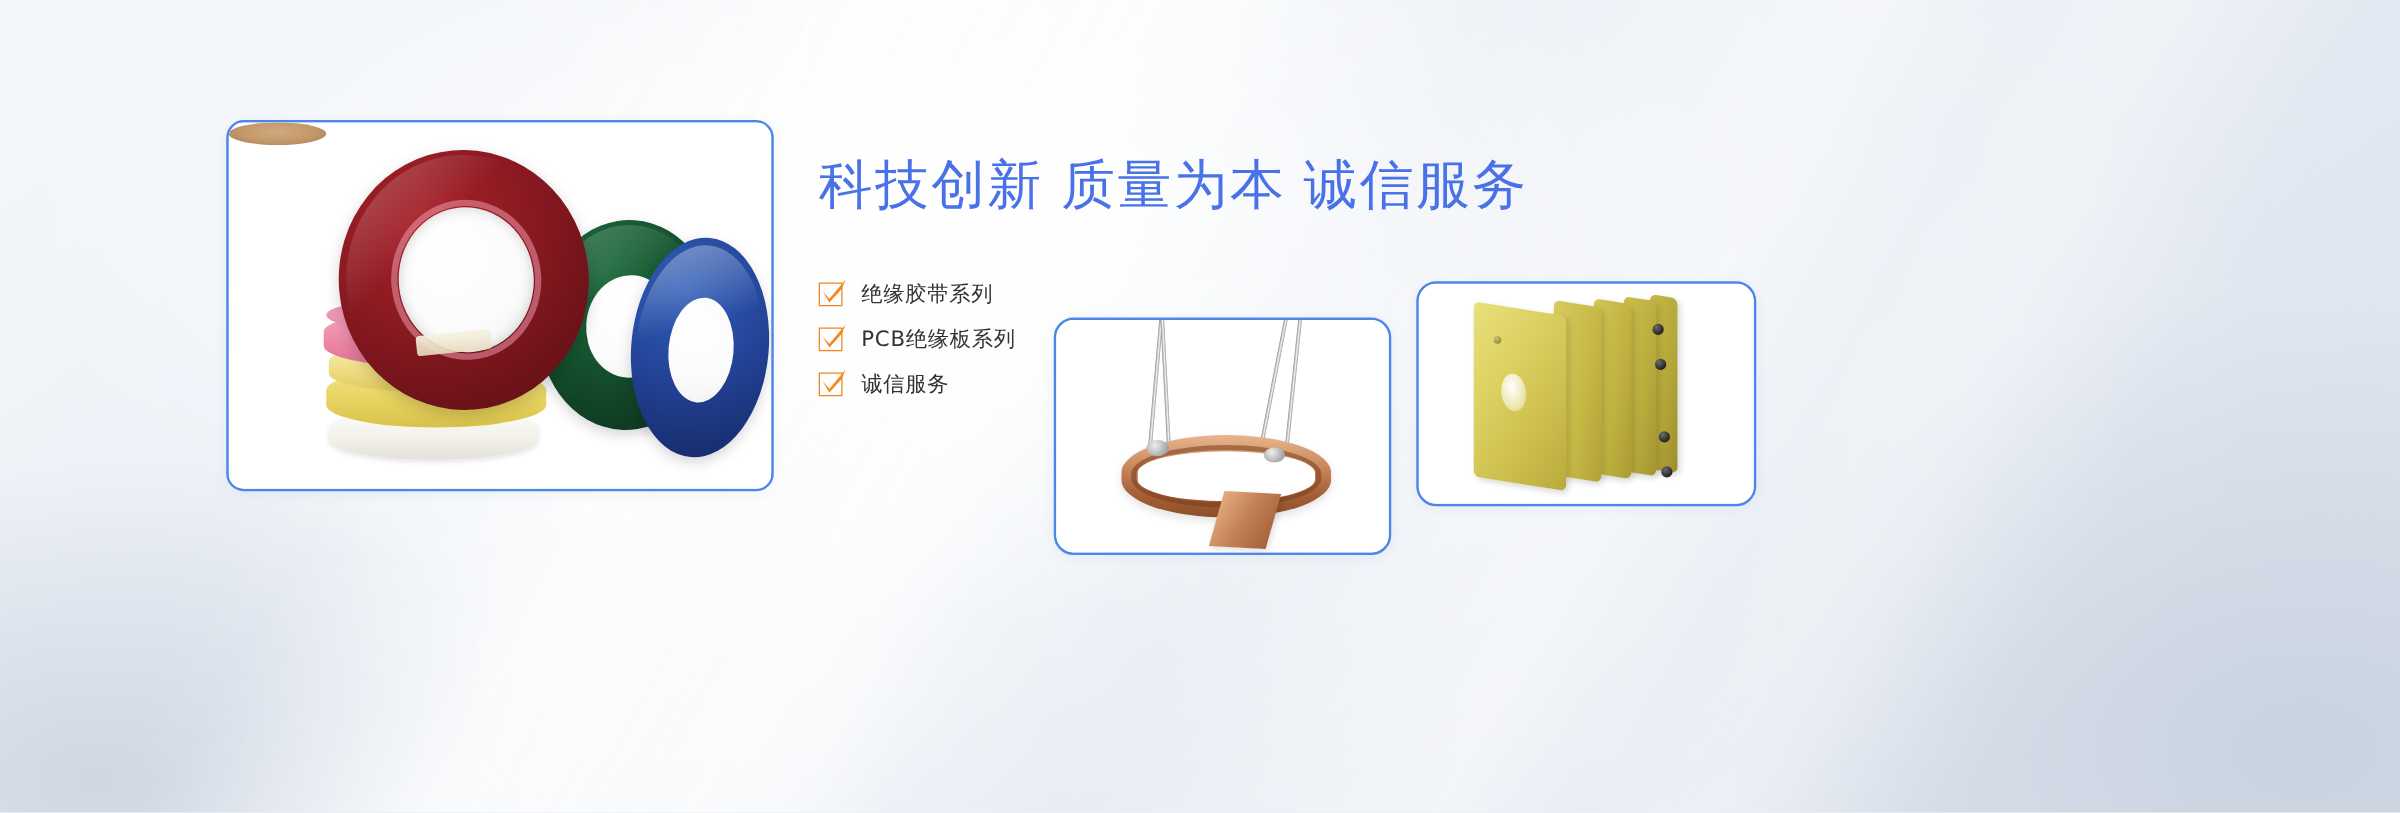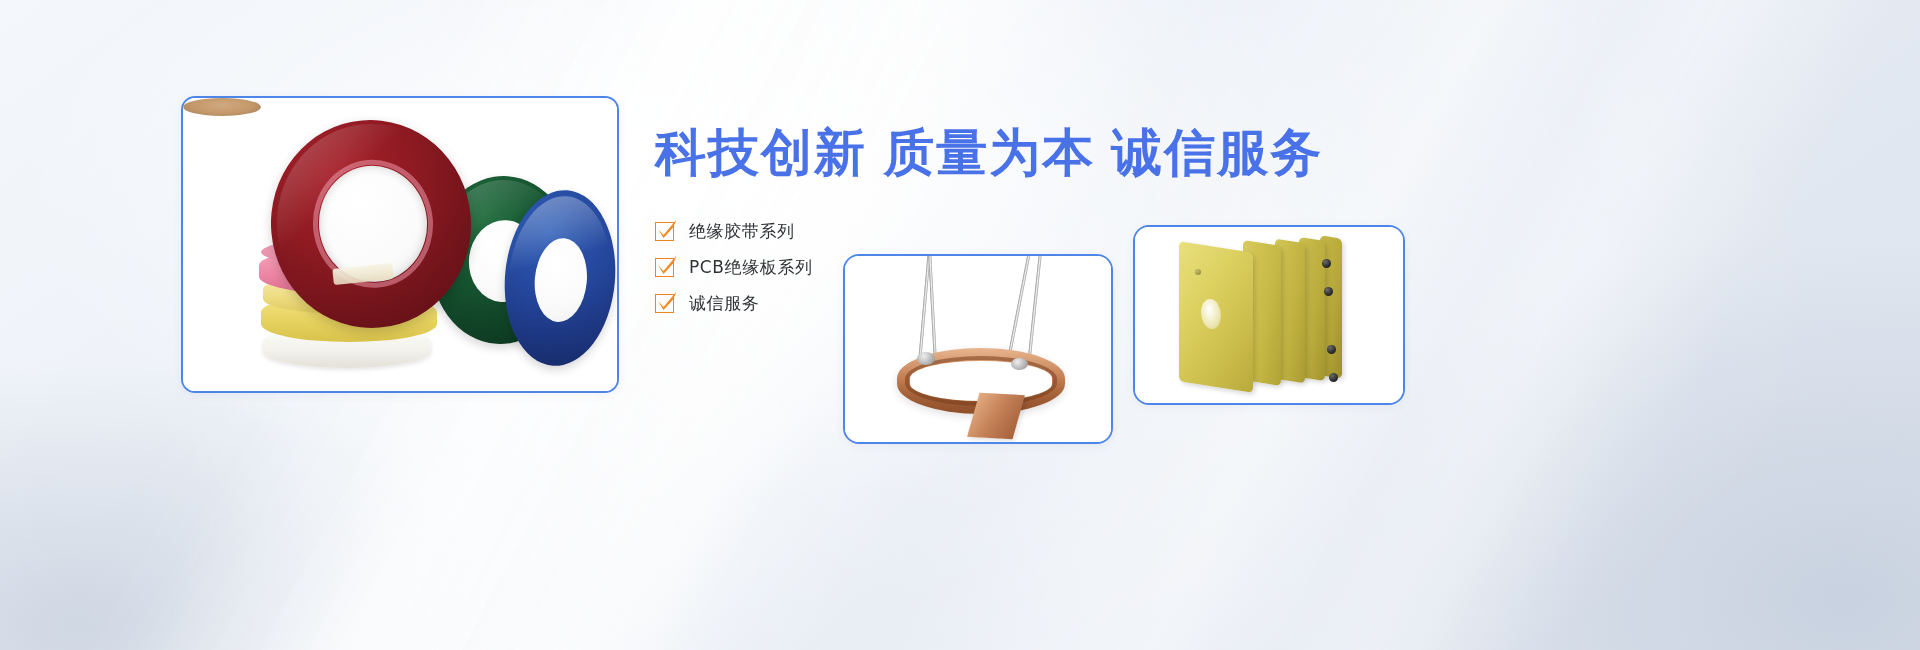--- a/index.html
+++ b/index.html
@@ -233,29 +233,29 @@
   #scr1 { left:187px; top:32px; }
   #scr2 { left:189px; top:60px; }
   #scr3 { left:192px; top:118px; }
   #scr4 { left:194px; top:146px; }
   #scr5 { left:60px; top:42px; width:6px; height:6px;
           background:radial-gradient(circle at 35% 30%,#c9bf72 0%,#9b9044 70%,#7a7033 100%); }
 
   
   #text-block { position:absolute; left:655px; top:124px; width:620px; }
   #headline {
-    font-size:51px;
-    font-weight:700;
+    font-size:43px;
+    font-weight:400;
     color:#4a72e8;
     letter-spacing:2px;
     line-height:1.15;
     white-space:nowrap;
     text-shadow:0 1px 0 rgba(255,255,255,.6);
   }
-  #feature-list { list-style:none; margin-top:31px; }
+  #feature-list { list-style:none; margin-top:44px; }
   .feature-item {
     display:flex; align-items:center;
     height:36px;
     margin-bottom:0px;
   }
   .check-icon {
     width:19px; height:19px;
     border:1.6px solid #f08321;
     position:relative;
     flex:0 0 auto;

